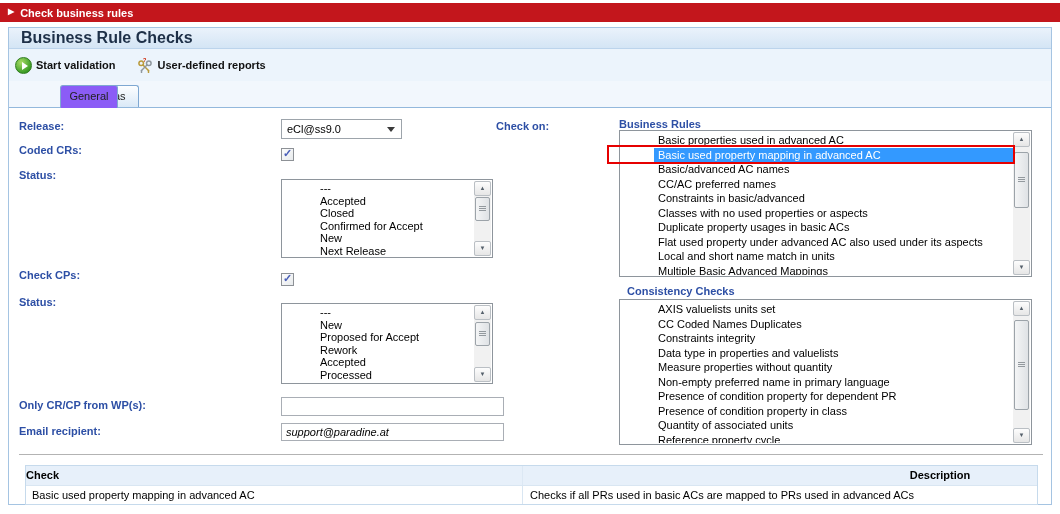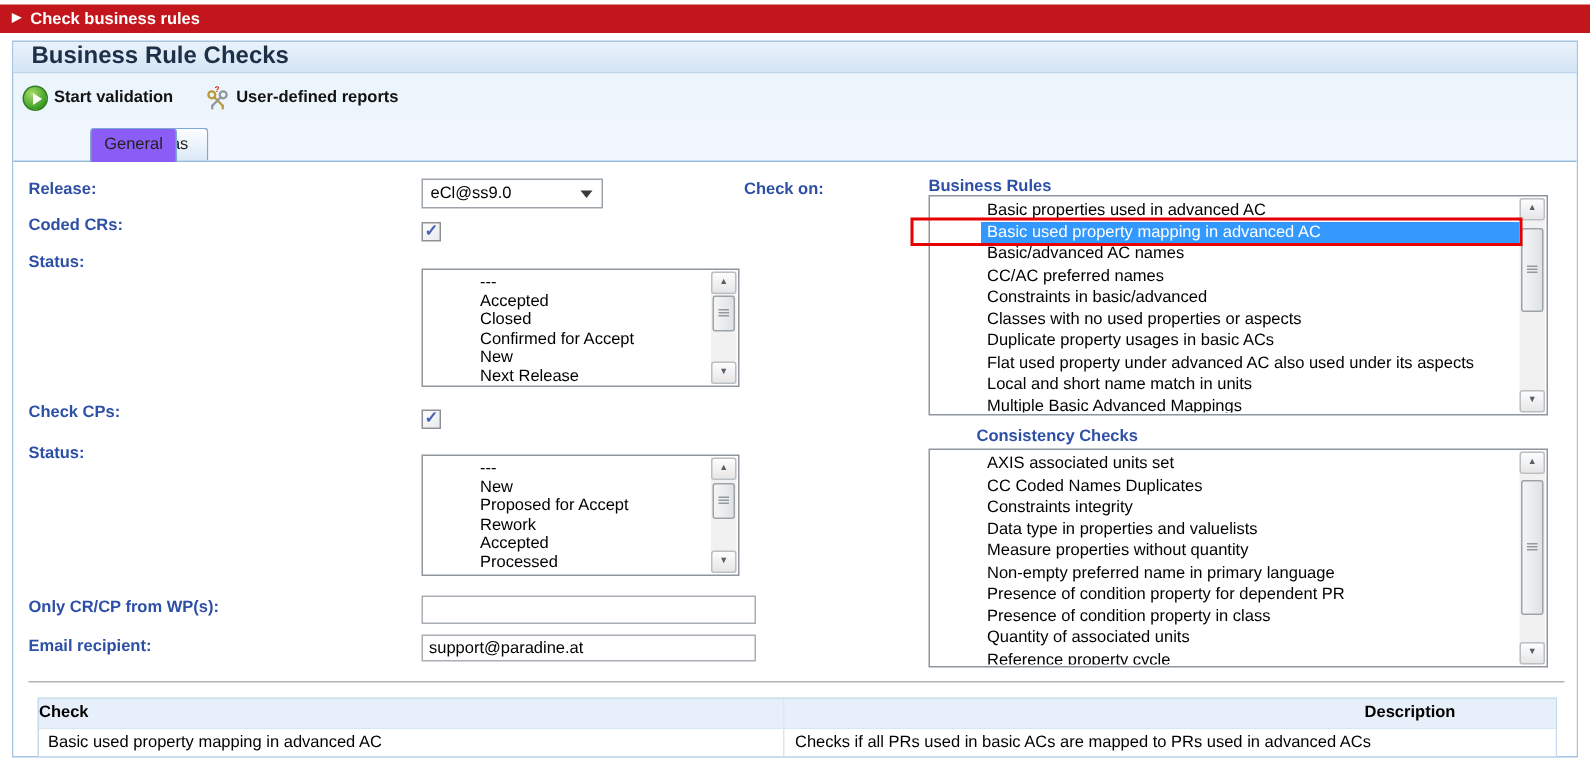--- a/index.html
+++ b/index.html
@@ -44,21 +44,21 @@
         border:1px solid #9DA4AB; box-sizing:border-box; line-height:18px; padding-left:5px; cursor:pointer; }
   .dd-arrow { position:absolute; right:6px; top:7px; width:0; height:0;
         border-left:4px solid transparent; border-right:4px solid transparent; border-top:5px solid #3A3A3A; }
 
   .checkbox { position:absolute; width:13px; height:13px; box-sizing:border-box;
         border:1px solid #8D9196; background:linear-gradient(135deg,#FDFDFD,#E7EAEC); cursor:pointer; }
   .checkbox.checked::after { content:"\2713"; position:absolute; left:1px; top:-2px;
         font-size:11px; font-weight:bold; color:#4A5FB8; }
 
   .input { position:absolute; border:1px solid #A9AEB5; box-sizing:border-box; background:#FFF;
-        font-family:inherit; font-size:11px; padding:0 2px 0 4px; height:19px; }
+        font-family:inherit; font-size:11px; padding:0 2px 0 4px; height:19px;font-style:italic; }
 
   .listbox { position:absolute; background:#FFF; border:1px solid #8E959C; box-sizing:border-box; overflow:hidden; }
   .items { position:absolute; left:1px; top:2px; right:18px; overflow:hidden; bottom:1px; }
   .items .li { height:14.5px; line-height:14.5px; padding-left:4px; white-space:nowrap; overflow:hidden; cursor:default;margin-left:33px; }
   .compact .items .li { height:12.6px; line-height:12.6px; }
   .li.sel { background:#3399FF; color:#FFF; }
 
   
   .sb { position:absolute; top:1px; bottom:1px; right:1px; width:17px; background:#F1F1F1; }
   .sb-up,.sb-dn { position:absolute; left:0; right:0; height:15px; box-sizing:border-box;
@@ -197,24 +197,24 @@
             <div class="li">Multiple Basic Advanced Mappings</div>
           </div>
         <div class="sb">
           <div class="sb-up">▲</div>
           <div class="sb-thumb" style="top:20px; height:56px;"></div>
           <div class="sb-dn">▼</div>
         </div>
       </div>
       <div class="annotation" style="border-color: rgb(230, 0, 0);"></div>
 
-      <div class="sec-title" style="left:642px; top:177px;">Consistency Checks</div>
+      <div class="sec-title" style="left:618px; top:177px;">Consistency Checks</div>
       <div class="listbox" style="left:610px; top:191px; width:413px; height:146px;">
         <div class="items">
-            <div class="li">AXIS associated units set</div>
+            <div class="li">AXIS valuelists units set</div>
             <div class="li">CC Coded Names Duplicates</div>
             <div class="li">Constraints integrity</div>
             <div class="li">Data type in properties and valuelists</div>
             <div class="li">Measure properties without quantity</div>
             <div class="li">Non-empty preferred name in primary language</div>
             <div class="li">Presence of condition property for dependent PR</div>
             <div class="li">Presence of condition property in class</div>
             <div class="li">Quantity of associated units</div>
             <div class="li">Reference property cycle</div>
           </div>

